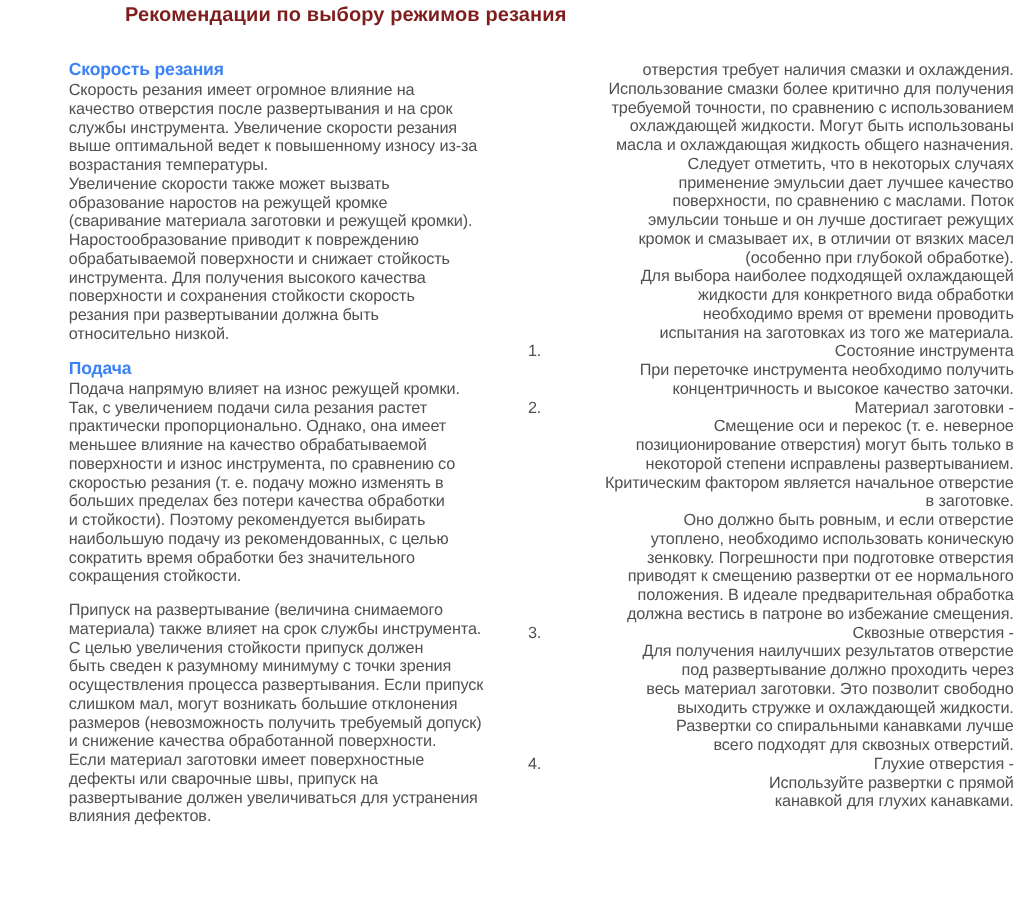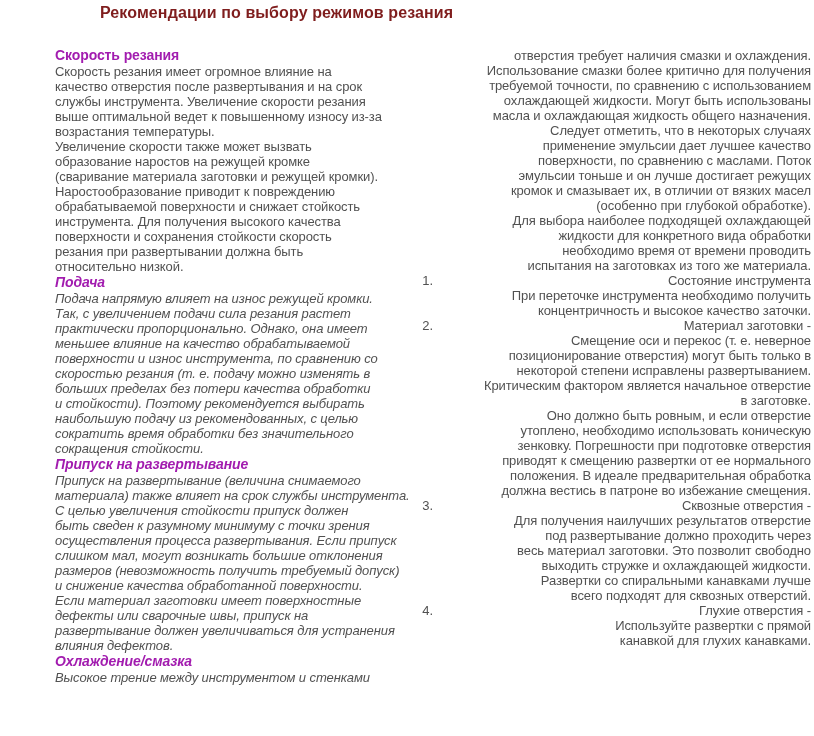--- a/index.html
+++ b/index.html
@@ -42,29 +42,29 @@
     left: 419px;
     top: 48px;
     width: 392px;
     text-align: right;
   }
   .col h2 {
     margin: 0 0 1px 0;
     font-size: 14px;
     line-height: 16px;
     font-weight: bold;
-    color: #a21caf;
+    color: #3b82f6;
     white-space: pre;
   }
   .col p {
     margin: 0;
     white-space: pre;
   }
   .col section + section {
-    font-style: italic;
+    margin-top: 12px;
   }
   
   .col-right .indented {
     padding-left: 14px;
   }
   .conditions-heading {
     margin-top: 26px !important;
   }
   ol.conditions {
     list-style: none;
@@ -118,37 +118,32 @@
 меньшее влияние на качество обрабатываемой
 поверхности и износ инструмента, по сравнению со
 скоростью резания (т. е. подачу можно изменять в
 больших пределах без потери качества обработки
 и стойкости). Поэтому рекомендуется выбирать
 наибольшую подачу из рекомендованных, с целью
 сократить время обработки без значительного
 сокращения стойкости.</p>
     </section>
     <section>
-      <h2>Припуск на развертывание</h2>
       <p>Припуск на развертывание (величина снимаемого
 материала) также влияет на срок службы инструмента.
 С целью увеличения стойкости припуск должен
 быть сведен к разумному минимуму с точки зрения
 осуществления процесса развертывания. Если припуск
 слишком мал, могут возникать большие отклонения
 размеров (невозможность получить требуемый допуск)
 и снижение качества обработанной поверхности.
 Если материал заготовки имеет поверхностные
 дефекты или сварочные швы, припуск на
 развертывание должен увеличиваться для устранения
 влияния дефектов.</p>
-    </section>
-    <section>
-      <h2>Охлаждение/смазка</h2>
-      <p>Высокое трение между инструментом и стенками</p>
     </section>
   </div>
 
   <div class="col col-right">
     <p class="indented">отверстия требует наличия смазки и охлаждения.
 Использование смазки более критично для получения
 требуемой точности, по сравнению с использованием
 охлаждающей жидкости. Могут быть использованы
 масла и охлаждающая жидкость общего назначения.
 Следует отметить, что в некоторых случаях

